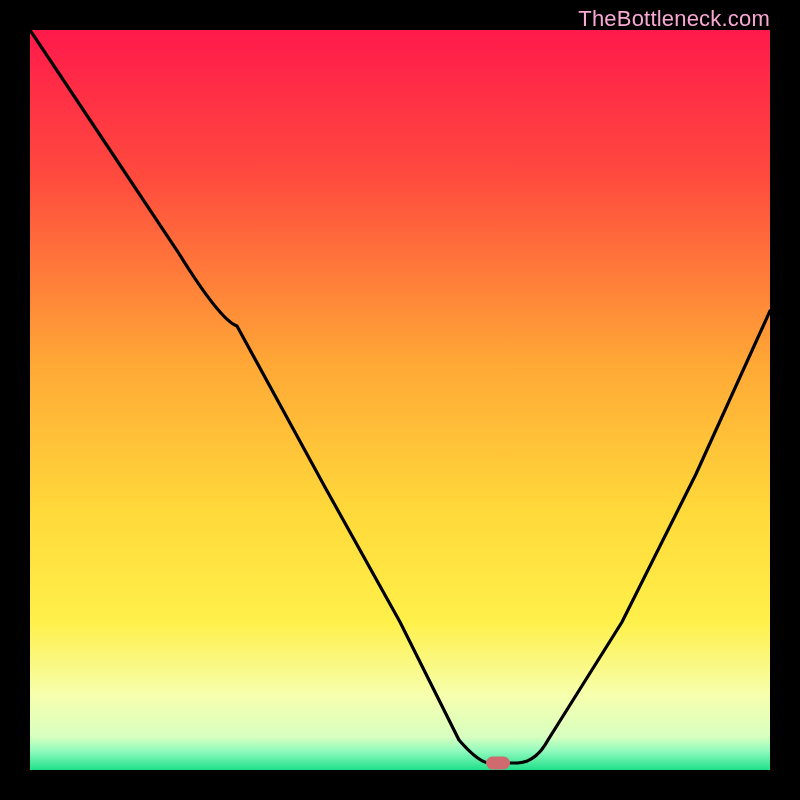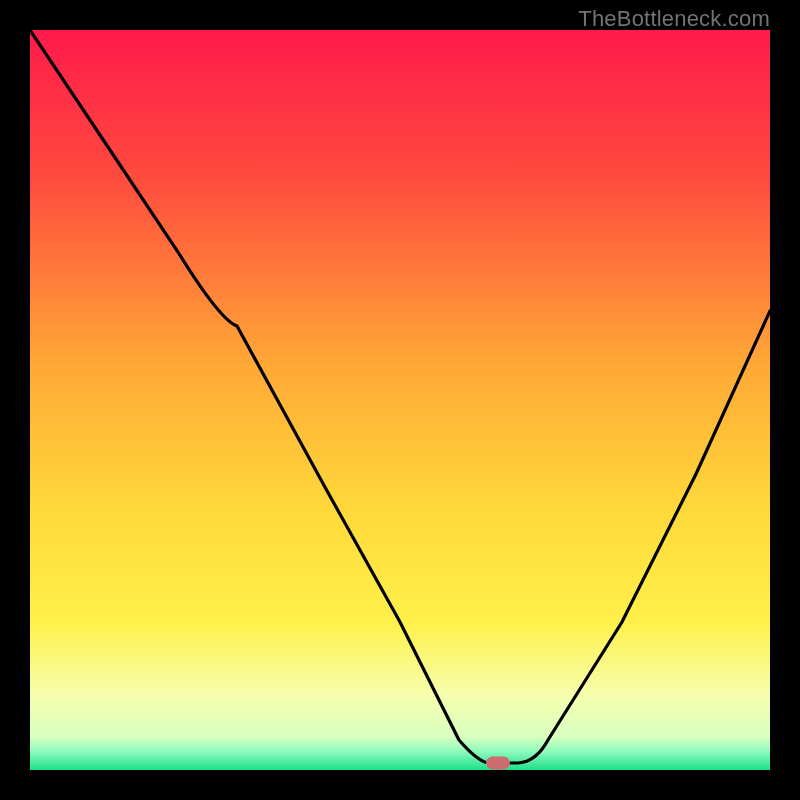--- a/index.html
+++ b/index.html
@@ -31,21 +31,21 @@
     width: 100%;
     height: 100%;
   }
   .watermark {
     position: absolute;
     top: 6px;
     right: 30px;
     font-family: Arial, Helvetica, sans-serif;
     font-size: 22px;
     font-weight: 500;
-    color: #737373;
+    color: #f9a8d4;
     letter-spacing: 0.2px;
   }
   svg.curve {
     position: absolute;
     left: 0;
     top: 0;
     width: 100%;
     height: 100%;
   }
   .marker {

